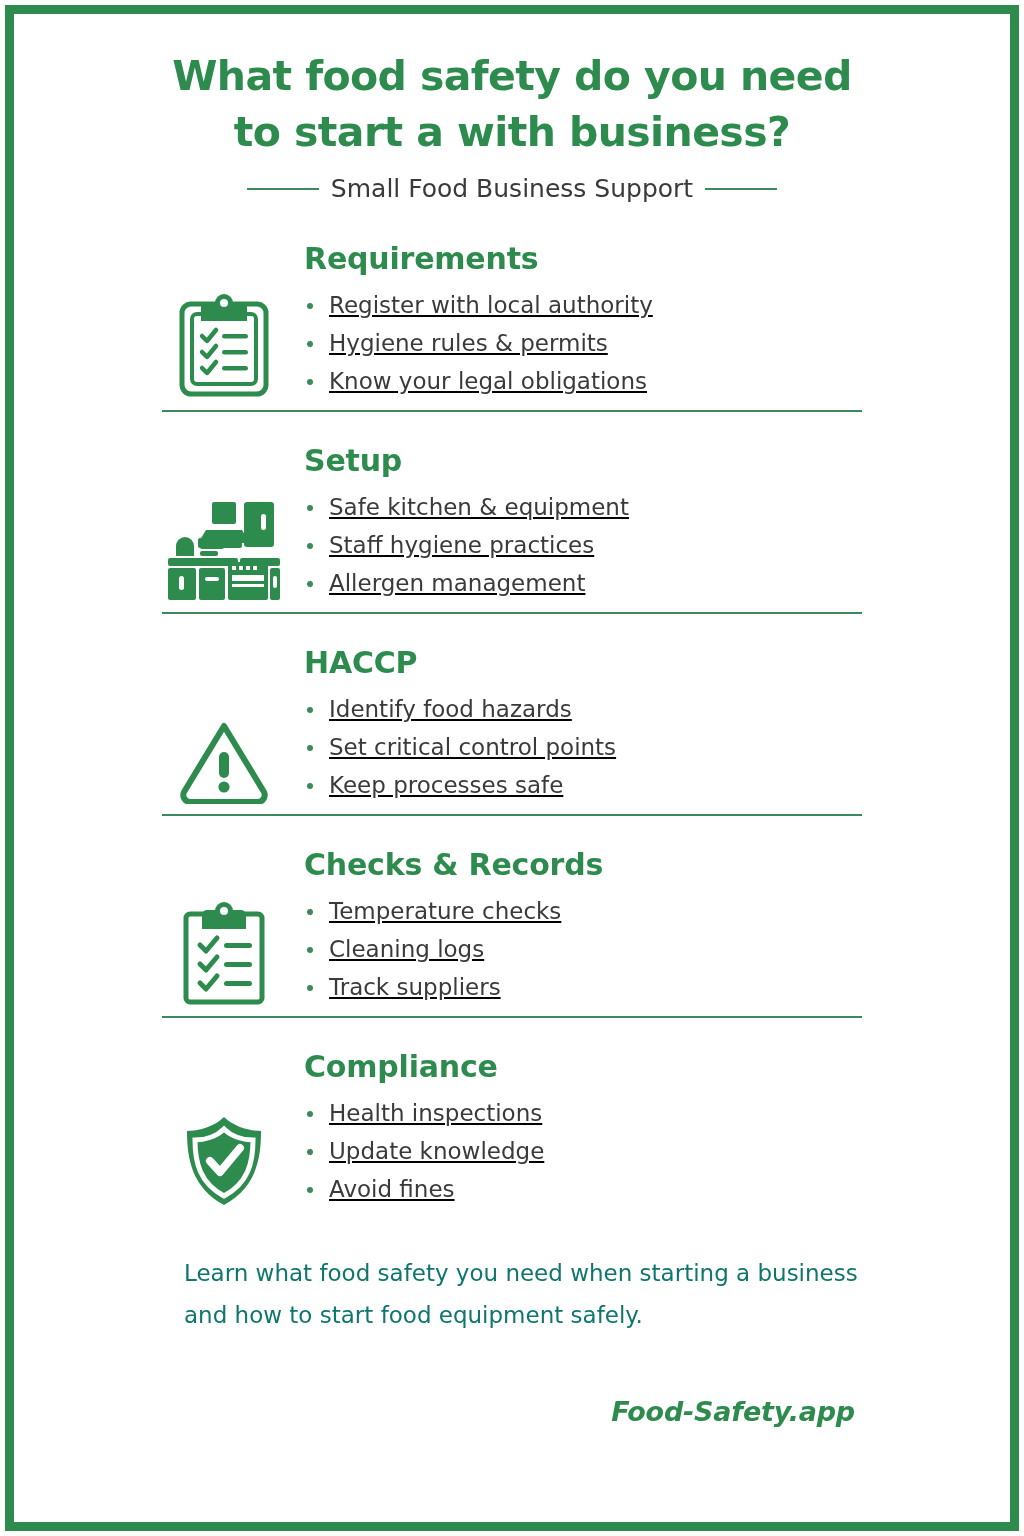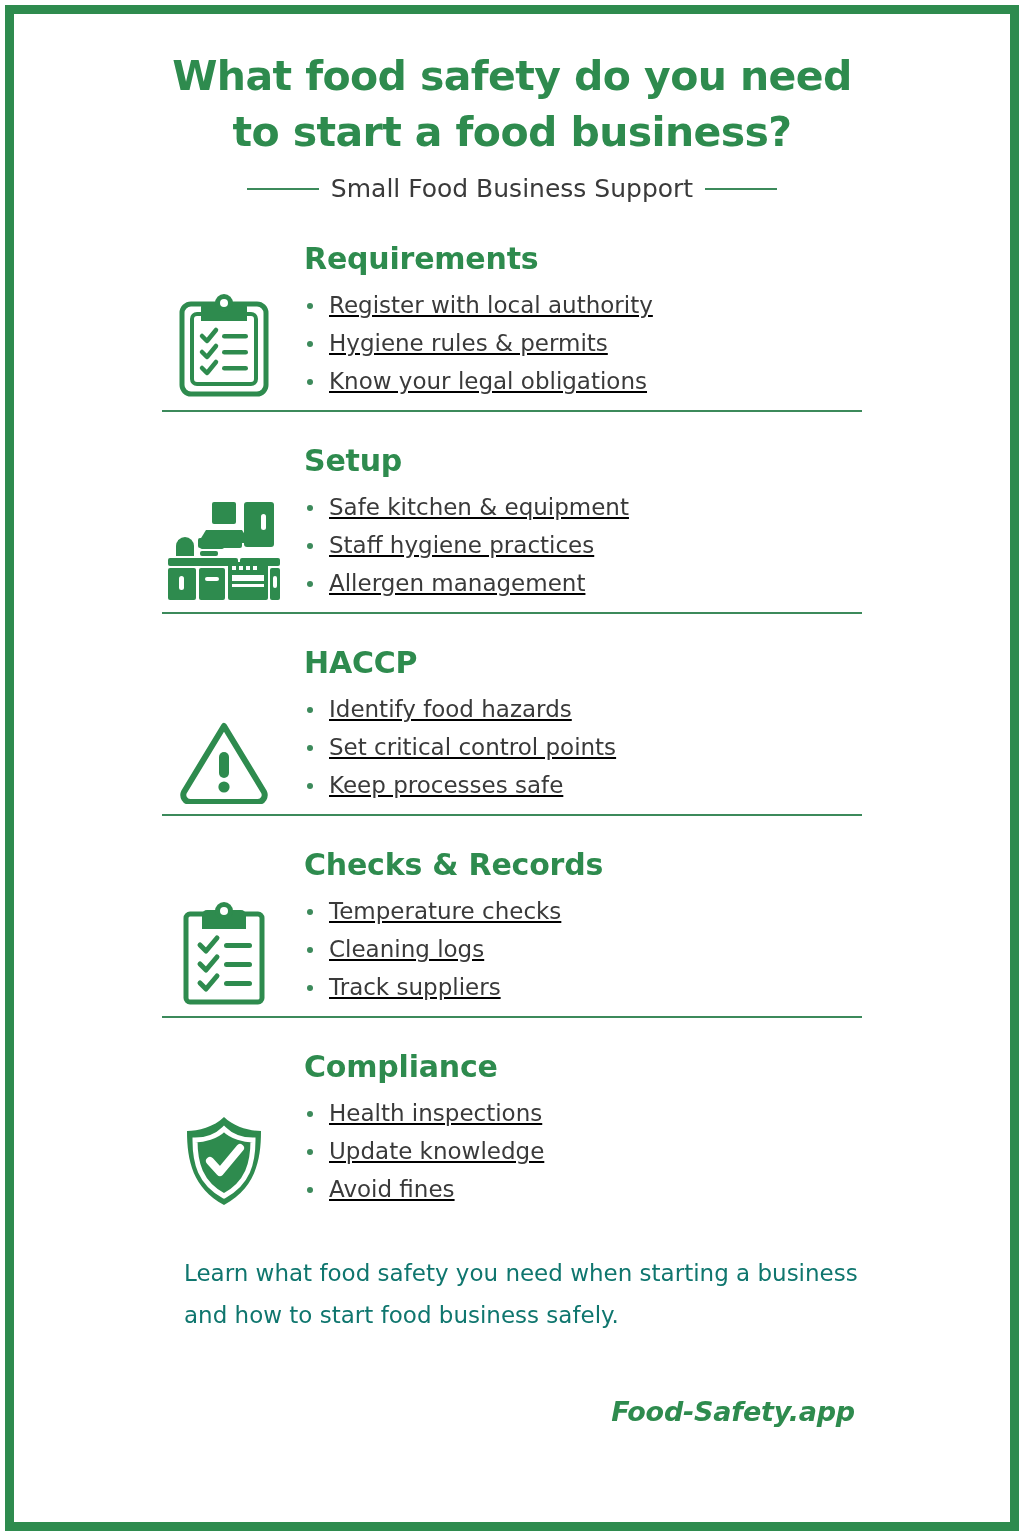--- a/index.html
+++ b/index.html
@@ -175,21 +175,21 @@
 </style>
 </head>
 <body>
 
 <div class="poster">
   <div class="frame">
 
     <div class="header">
       <h1 class="title">
         <span class="title-line">What food safety do you need</span>
-        <span class="title-line">to start a food business?</span>
+        <span class="title-line">to start a with business?</span>
       </h1>
       <div class="subtitle-row">
         <span class="subtitle-rule"></span>
         <span class="subtitle">Small Food Business Support</span>
         <span class="subtitle-rule"></span>
       </div>
     </div>
 
     <div class="sections">
 
@@ -335,21 +335,21 @@
             <li>Avoid fines</li>
           </ul>
         </div>
       </div>
 
     </div>
 
     <div class="footer">
       <div class="footer-note">
         <span>Learn what food safety you need when starting a business</span>
-        <span>and how to start food business safely.</span>
+        <span>and how to start food equipment safely.</span>
       </div>
     </div>
 
     <div class="brand-row">
       <span class="brand">Food-Safety.app</span>
     </div>
 
   </div>
 </div>
 

